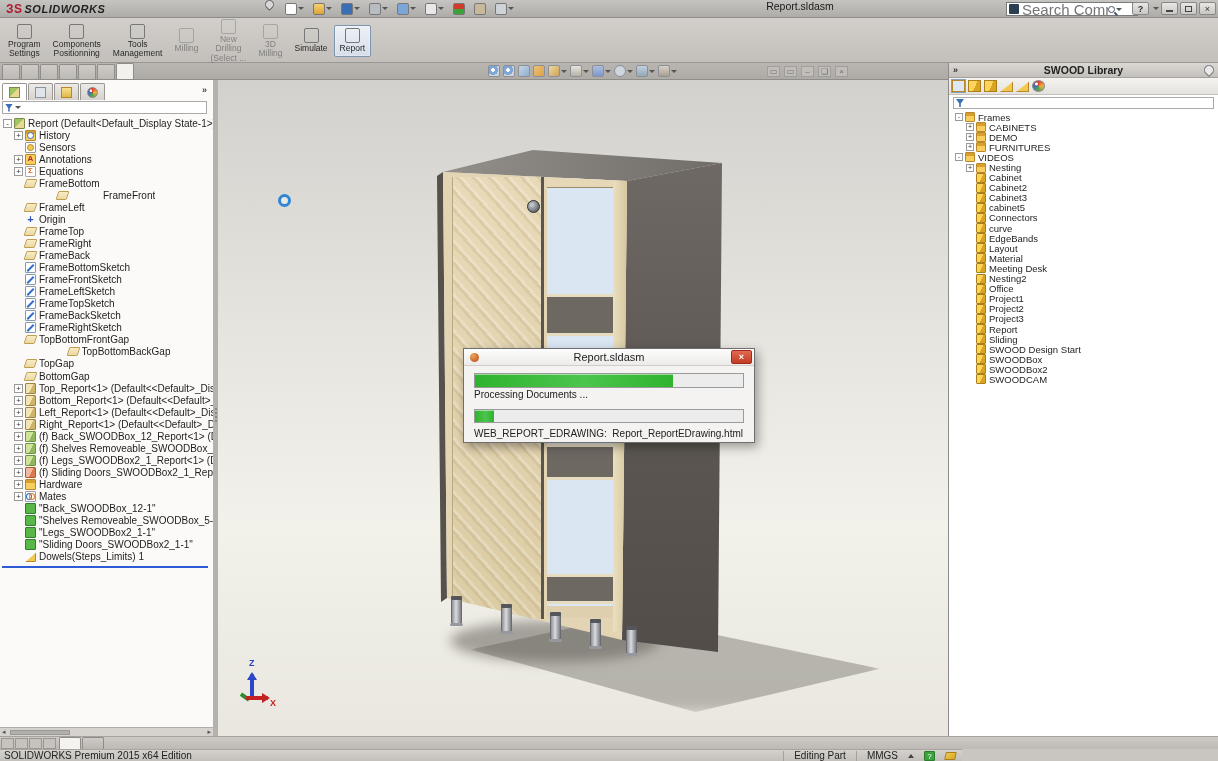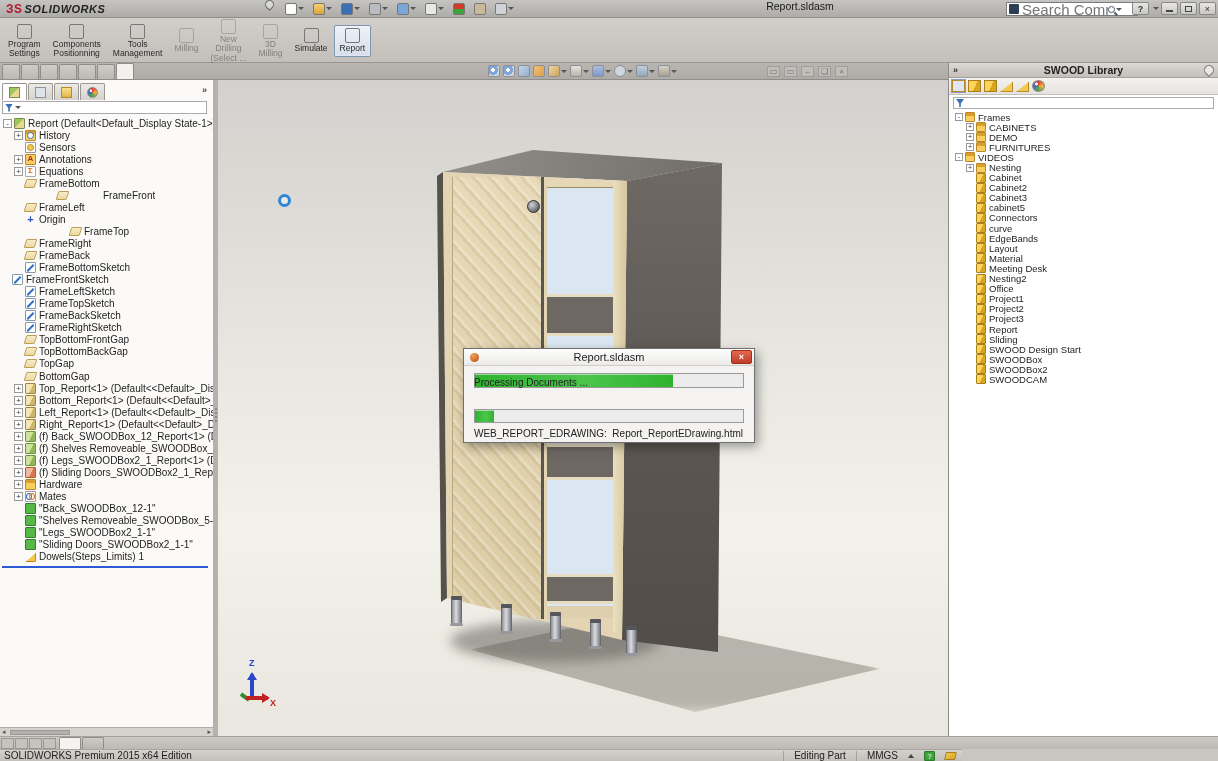--- a/index.html
+++ b/index.html
@@ -149,21 +149,21 @@
   
   .dlg{position:absolute;left:245px;top:268px;width:292px;height:95px;background:#f4f3f1;border:1px solid #6f6f6f;box-shadow:3px 4px 10px rgba(0,0,0,.35);z-index:50}
   .dlg-tb{position:relative;height:17px;background:linear-gradient(#fdfdfd,#ecebe9);border-bottom:1px solid #cfcecb;display:flex;align-items:center}
   .dlg-ico{width:9px;height:9px;border-radius:50%;background:radial-gradient(circle at 35% 30%,#f2a15a,#b34a12);margin-left:6px;flex:none}
   .dlg-title{position:absolute;left:0;right:0;text-align:center;font-size:11px;color:#222}
   .dlg-close{position:absolute;right:2px;top:1px;width:21px;height:14px;background:linear-gradient(#e36a52,#c23b25);border:1px solid #9f2d1c;border-radius:2px;color:#fff;font-size:9px;line-height:12px;text-align:center;font-weight:bold}
   .pbar{position:absolute;left:10px;right:10px;height:15px;border:1px solid #9a9a9a;background:#ececec}
   .pfill{height:100%;background:linear-gradient(90deg,var(--progress-green,#2fb32f),#4cc54c 55%,var(--progress-green,#2fb32f));box-shadow:inset 0 1px 0 rgba(255,255,255,.5)}
   .pb1{top:24px}.pb2{top:60px;height:14px}
   .dlabel{position:absolute;left:10px;font-size:10px;color:#222;white-space:pre}
-  .dl1{top:28px}.dl2{top:79px}
+  .dl1{top:40px}.dl2{top:79px}
 
   
   .right{position:absolute;left:948px;top:63px;width:270px;height:686px;background:#fff;border-left:1px solid #8f8d89}
   .rhead{height:15px;background:linear-gradient(#dcd9d4,#c3c0bb);display:flex;align-items:center;border-bottom:1px solid #a5a29d;position:relative}
   .rhead .rchev{font-size:9px;font-weight:bold;margin-left:4px;color:#333}
   .rtitle{position:absolute;left:0;right:0;text-align:center;font-weight:bold;font-size:10.5px;color:#222}
   .rpin{position:absolute;right:4px;top:2px;width:10px;height:10px;border:1px solid #777;border-radius:50% 50% 50% 0;transform:rotate(-45deg);background:#e8e8e8}
   .rtools{height:17px;display:flex;align-items:center;gap:3px;padding-left:3px;background:linear-gradient(#f4f3f0,#e4e2de);border-bottom:1px solid #c5c2bd}
   .rtools i{width:13px;height:12px;display:inline-block}
   .rtools .sel{outline:1px solid #8aa0ba;background:#dfe8f2}
@@ -433,41 +433,41 @@
         <div class="trow" style="padding-left: 13px;">
           <span class="exp"></span>
           <span class="tico ic-plane"></span>
           <span class="tlabel">FrameLeft</span>
         </div>
         <div class="trow" style="padding-left: 13px;">
           <span class="exp"></span>
           <span class="tico ic-origin"></span>
           <span class="tlabel">Origin</span>
         </div>
-        <div class="trow" style="padding-left: 13px; margin-left: 45px;">
+        <div class="trow" style="padding-left: 13px;">
           <span class="exp"></span>
           <span class="tico ic-plane"></span>
           <span class="tlabel">FrameTop</span>
         </div>
         <div class="trow" style="padding-left: 13px;">
           <span class="exp"></span>
           <span class="tico ic-plane"></span>
           <span class="tlabel">FrameRight</span>
         </div>
         <div class="trow" style="padding-left: 13px;">
           <span class="exp"></span>
           <span class="tico ic-plane"></span>
           <span class="tlabel">FrameBack</span>
         </div>
         <div class="trow" style="padding-left: 13px;">
           <span class="exp"></span>
           <span class="tico ic-sketch"></span>
           <span class="tlabel">FrameBottomSketch</span>
         </div>
-        <div class="trow" style="">
+        <div class="trow" style="padding-left: 13px;">
           <span class="exp"></span>
           <span class="tico ic-sketch"></span>
           <span class="tlabel">FrameFrontSketch</span>
         </div>
         <div class="trow" style="padding-left: 13px;">
           <span class="exp"></span>
           <span class="tico ic-sketch"></span>
           <span class="tlabel">FrameLeftSketch</span>
         </div>
         <div class="trow" style="padding-left: 13px;">
@@ -483,21 +483,21 @@
         <div class="trow" style="padding-left: 13px;">
           <span class="exp"></span>
           <span class="tico ic-sketch"></span>
           <span class="tlabel">FrameRightSketch</span>
         </div>
         <div class="trow" style="padding-left: 13px;">
           <span class="exp"></span>
           <span class="tico ic-plane"></span>
           <span class="tlabel">TopBottomFrontGap</span>
         </div>
-        <div class="trow" style="padding-left: 13px;">
+        <div class="trow" style="padding-left: 13px; justify-content: center;">
           <span class="exp"></span>
           <span class="tico ic-plane"></span>
           <span class="tlabel">TopBottomBackGap</span>
         </div>
         <div class="trow" style="padding-left: 13px;">
           <span class="exp"></span>
           <span class="tico ic-plane"></span>
           <span class="tlabel">TopGap</span>
         </div>
         <div class="trow" style="padding-left: 13px;">

